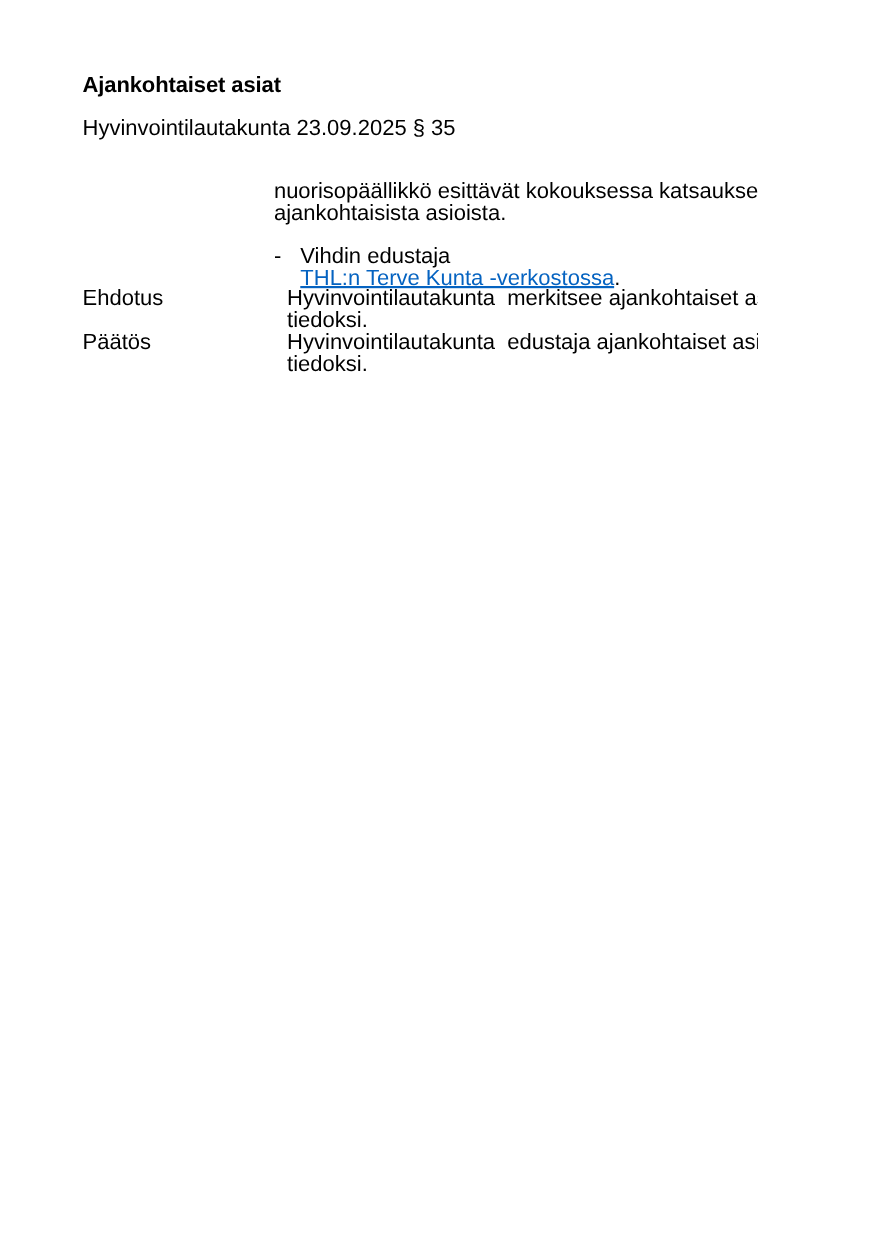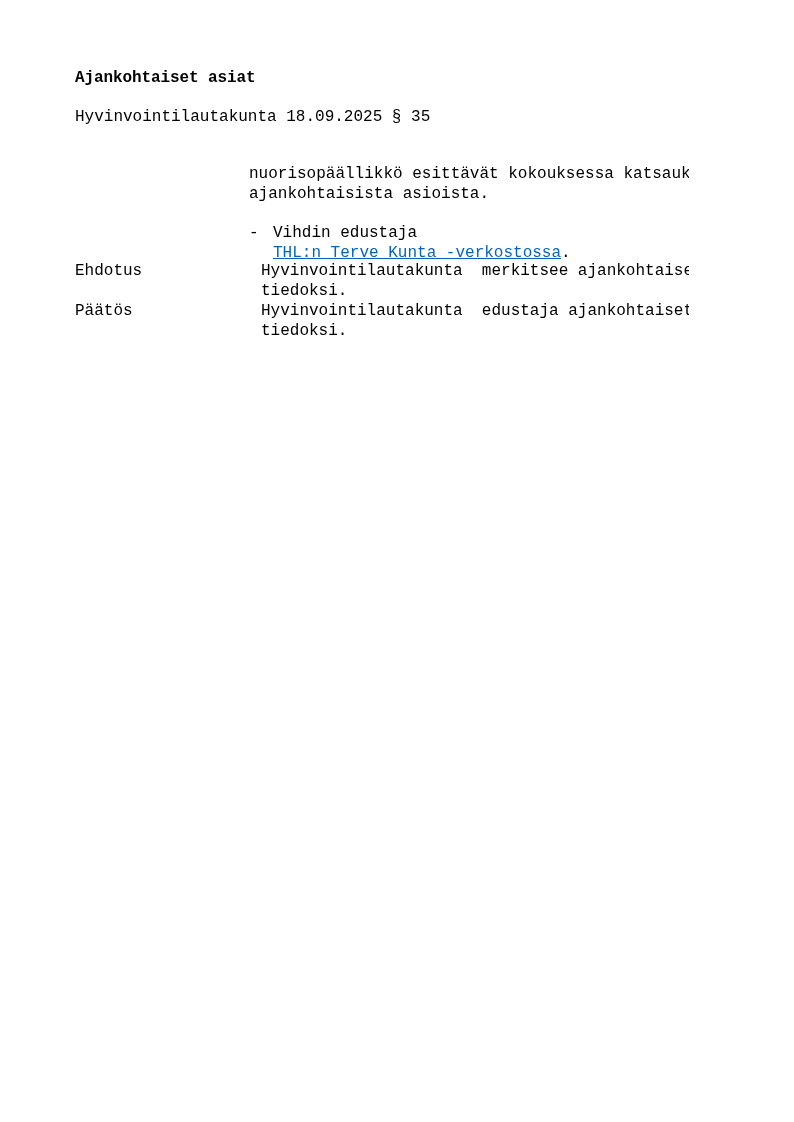--- a/index.html
+++ b/index.html
@@ -6,22 +6,22 @@
     margin: 0;
     padding: 0;
     background: #ffffff;
   }
   .page {
     position: relative;
     width: 689px;
     height: 1122px;
     background: var(--page-bg, #ffffff);
     color: var(--text-color, #000000);
-    font-family: Liberation Mono, monospace;
-    font-size: 16px;
+    font-family: Liberation Sans, sans-serif;
+    font-size: 20px;
     line-height: 20px;
     overflow: hidden;
   }
   .abs { position: absolute; }
   .heading {
     left: 75px;
     top: 68px;
     font-weight: bold;
     letter-spacing: -0.1px;
     white-space: pre;
@@ -75,21 +75,21 @@
     white-space: pre-wrap;
   }
 </style>
 </head>
 <body>
 
 <div class="page">
 
   <div class="abs heading">Ajankohtaiset asiat</div>
 
-  <div class="abs committee-line">Hyvinvointilautakunta 18.09.2025 § 35</div>
+  <div class="abs committee-line">Hyvinvointilautakunta 23.09.2025 § 35</div>
 
   <div class="abs body-paragraph">
     <div class="para-line">nuorisopäällikkö esittävät kokouksessa katsauksen ajankohtaisista asioista.</div>
   </div>
 
   <div class="abs bullet-row">
     <span class="bullet-marker">-</span>
     <span class="bullet-text"><span>Vihdin edustaja </span><a class="doc-link">THL:n Terve Kunta -verkostossa</a><span>.</span></span>
   </div>
 

